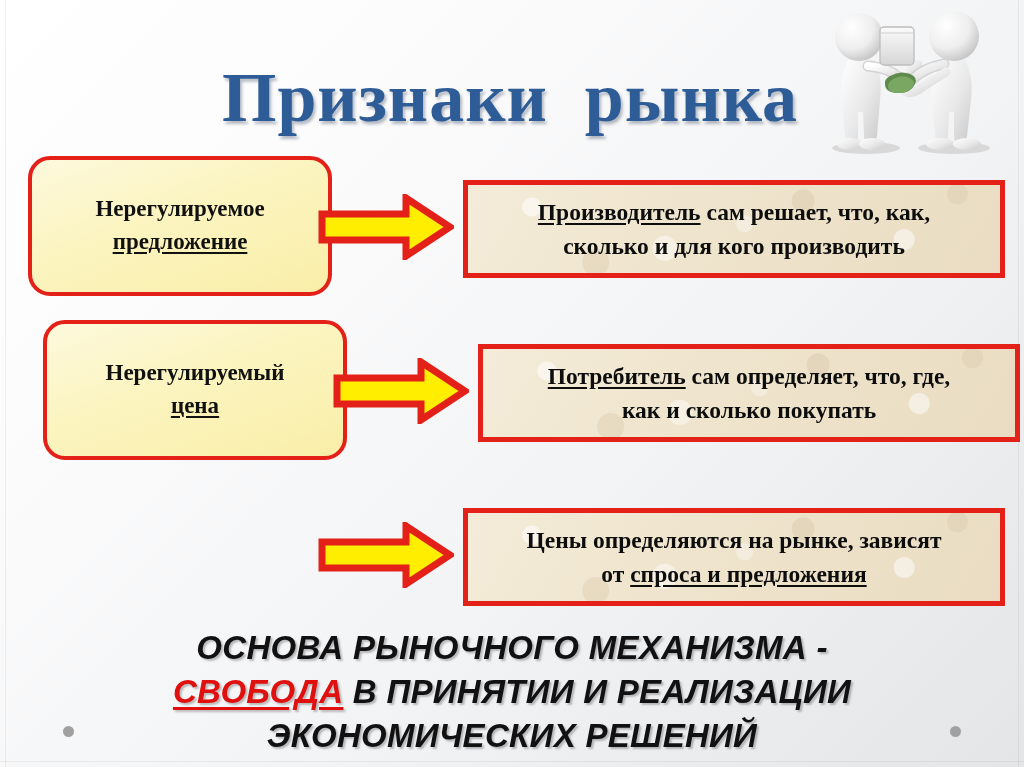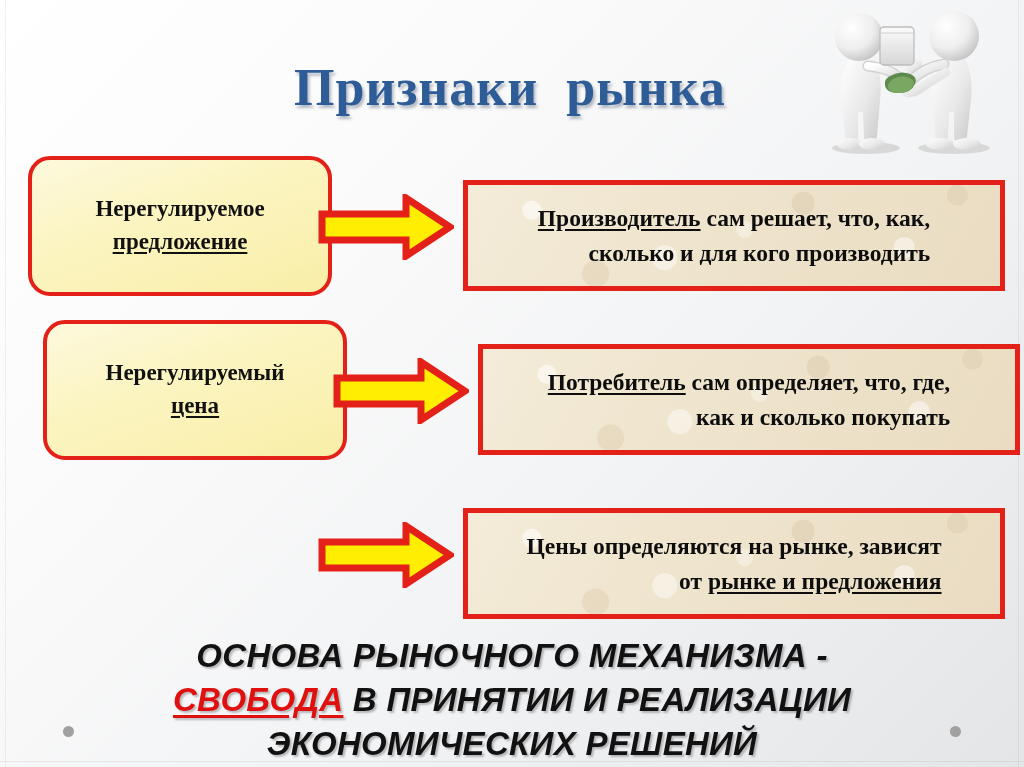--- a/index.html
+++ b/index.html
@@ -42,21 +42,21 @@
 
   
   #title {
     position: absolute;
     left: 0;
     top: 58px;
     width: 1020px;
     text-align: center;
     font-family: "Liberation Serif", "DejaVu Serif", serif;
     font-weight: bold;
-    font-size: 52px;
+    font-size: 70px;
     letter-spacing: 1px;
     color: #2e5c97;
     text-shadow: 2px 3px 3px rgba(120,130,145,0.55);
     white-space: pre;
   }
 
   
   #figures {
     position: absolute;
     right: 8px;
@@ -103,37 +103,37 @@
     width: 136px;
     height: 66px;
   }
   .arrow svg { display: block; width: 100%; height: 100%; }
 
   .right-box {
     position: absolute;
     left: 463px;
     top: 24px;
     width: 542px;
-    height: 111px;
+    height: 98px;
     box-sizing: border-box;
     border: 5px solid #e32119;
     background-color: #efe4cc;
     background-image:
       radial-gradient(circle at 12% 25%, rgba(255,255,255,0.55) 0 9px, transparent 10px),
       radial-gradient(circle at 37% 72%, rgba(255,255,255,0.45) 0 12px, transparent 13px),
       radial-gradient(circle at 63% 18%, rgba(214,196,166,0.40) 0 11px, transparent 12px),
       radial-gradient(circle at 82% 62%, rgba(255,255,255,0.50) 0 10px, transparent 11px),
       radial-gradient(circle at 24% 88%, rgba(214,196,166,0.35) 0 13px, transparent 14px),
       radial-gradient(circle at 52% 44%, rgba(255,255,255,0.35) 0 8px, transparent 9px),
       radial-gradient(circle at 92% 10%, rgba(214,196,166,0.33) 0 10px, transparent 11px),
       linear-gradient(120deg, #f4ecd9 0%, #eee3cb 50%, #e9dcc2 100%);
     display: flex;
     align-items: center;
     justify-content: center;
-    text-align: right;
+    text-align: center;
     padding: 16px 14px;
   }
   .right-box .txt {
     font-family: "Liberation Serif", "DejaVu Serif", serif;
     font-weight: bold;
     font-size: 23.5px;
     color: #0d0d0d;
     line-height: 1.45;
   }
   .right-box .txt .u { text-decoration: underline; text-underline-offset: 3px; }
@@ -146,21 +146,20 @@
     width: 1024px;
     text-align: center;
     font-family: "Liberation Sans", sans-serif;
     font-weight: bold;
     font-style: italic;
     font-size: 33px;
     line-height: 1.33;
     color: #111111;
     letter-spacing: 0.3px;
     text-shadow: 2px 2px 2px rgba(110,110,115,0.45);
-    margin-top: 8px;
   }
   #bottom .line { white-space: nowrap; }
   #bottom .free {
     color: #e0100f;
     text-decoration: underline;
     text-underline-offset: 4px;
   }
 </style>
 </head>
 <body>
@@ -271,21 +270,21 @@
 
   <div class="row r3">
     <div class="arrow">
       <svg viewBox="0 0 136 66" xmlns="http://www.w3.org/2000/svg">
         <polygon points="4,20 88,20 88,4 132,33 88,62 88,46 4,46" fill="#ffee00" stroke="#e32119" stroke-width="7" stroke-linejoin="miter"></polygon>
       </svg>
     </div>
     <div class="right-box">
       <div class="txt">
         <span>Цены определяются на рынке, зависят</span><br>
-        <span>от </span><span class="u">рынке и предложения</span>
+        <span>от </span><span class="u">спроса и предложения</span>
       </div>
     </div>
   </div>
 
   <div id="bottom">
     <div class="line">ОСНОВА РЫНОЧНОГО МЕХАНИЗМА -</div>
     <div class="line"><span class="free">СВОБОДА</span><span> В ПРИНЯТИИ И РЕАЛИЗАЦИИ</span></div>
     <div class="line">ЭКОНОМИЧЕСКИХ РЕШЕНИЙ</div>
   </div>
 

